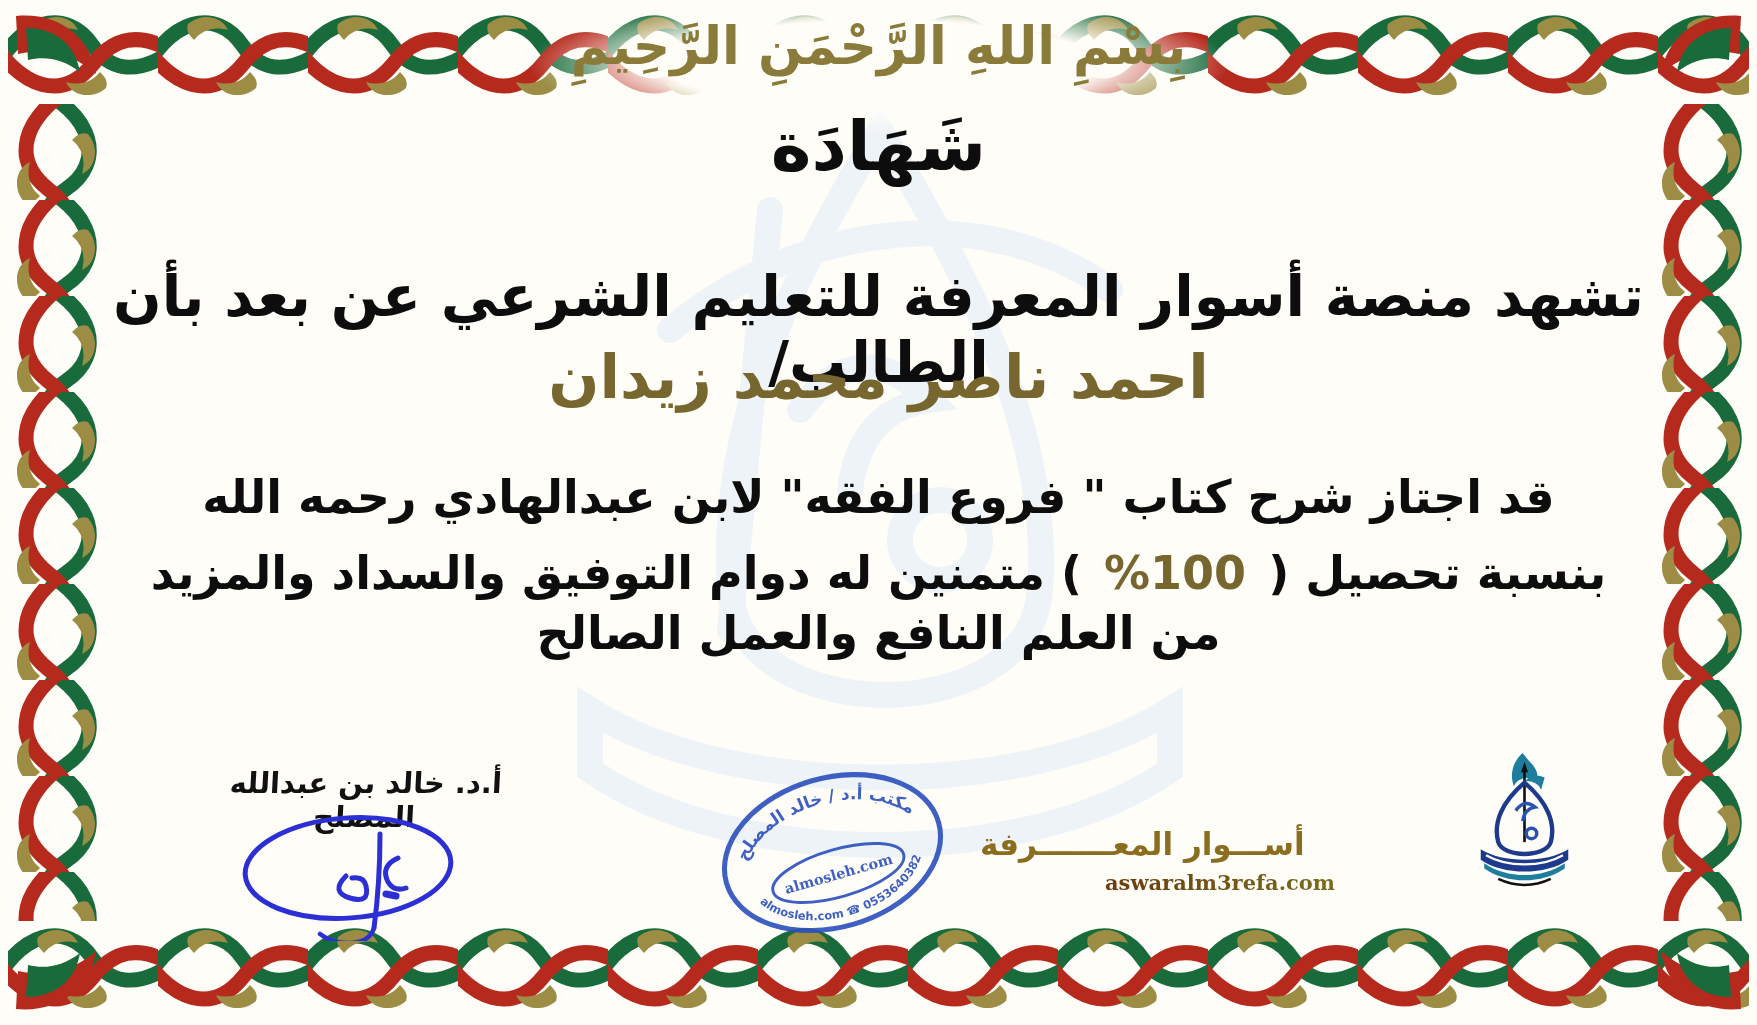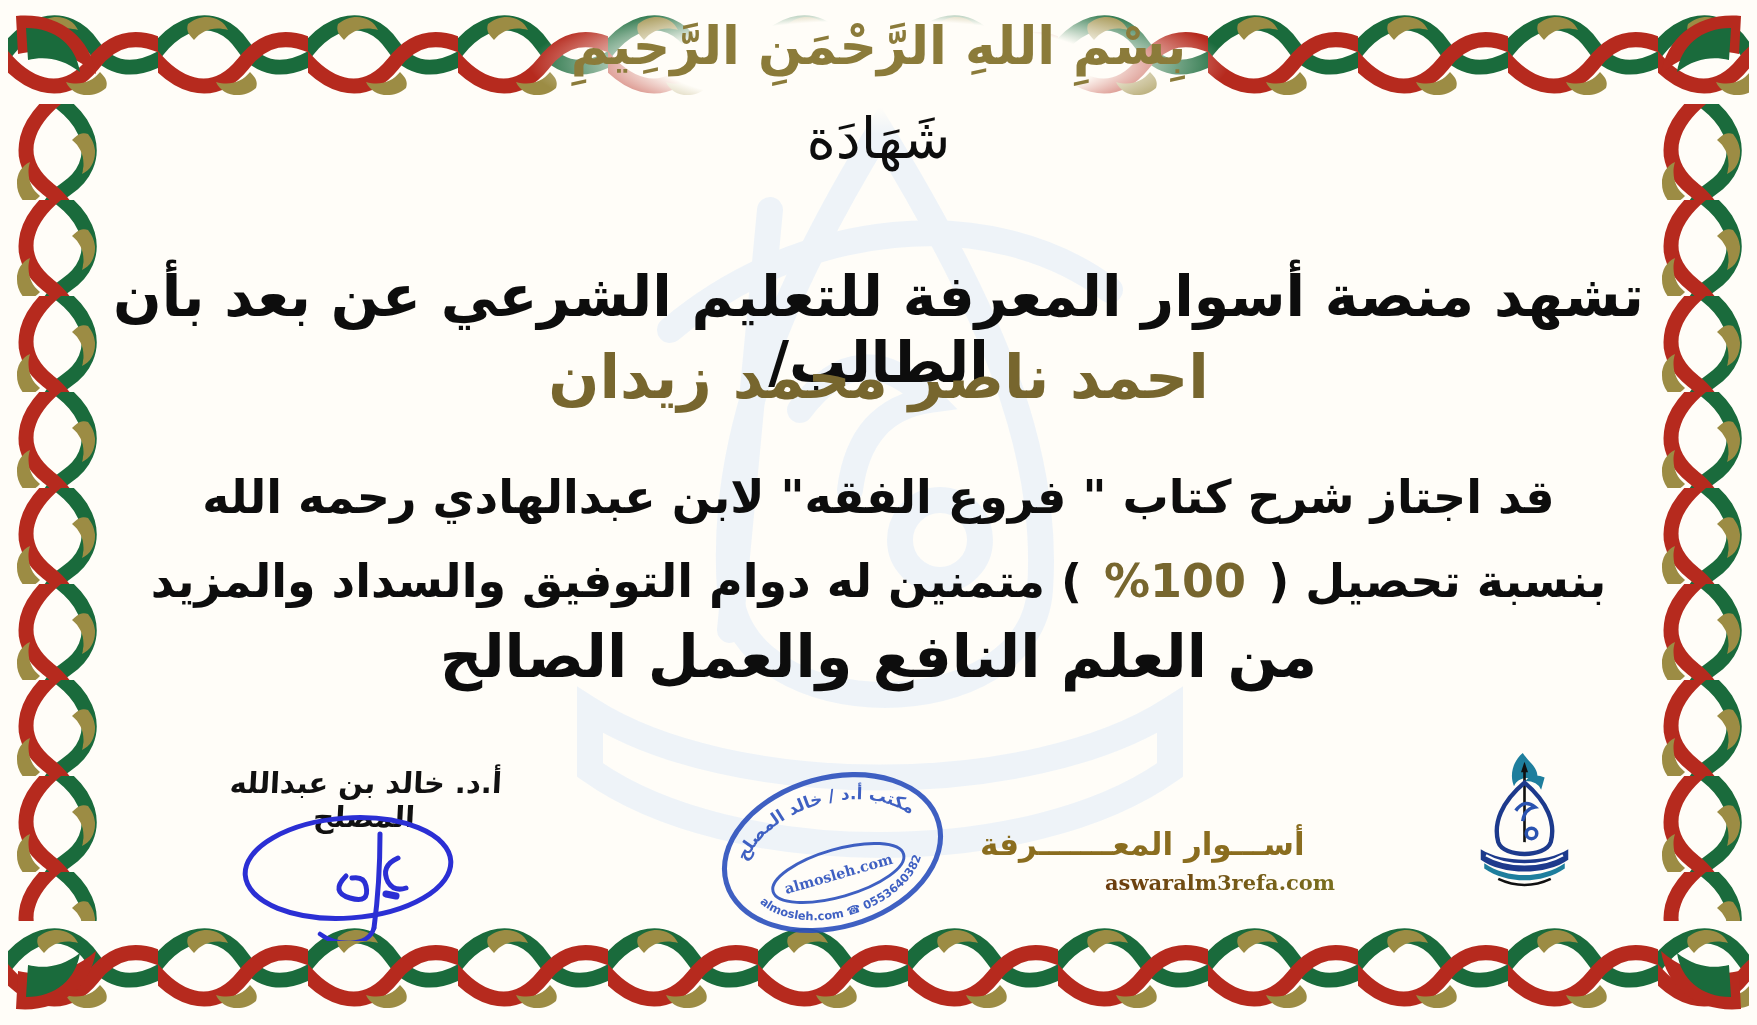--- a/index.html
+++ b/index.html
@@ -19,29 +19,29 @@
   #bismillah-backdrop{
     z-index:3;top:-6px;left:50%;transform:translateX(-50%);
     width:700px;height:140px;
     background:radial-gradient(closest-side,#fffdf8 62%,rgba(255,253,248,0));
   }
   #bismillah{
     z-index:4;top:16px;font-size:52px;font-weight:bold;color:#8b7b3a;
     letter-spacing:-1px;
   }
   #cert-title{
-    z-index:4;top:106px;font-size:56px;font-weight:normal;color:#0d0d0d;
+    z-index:4;top:106px;font-size:69px;font-weight:bold;color:#0d0d0d;
   }
   
   .blackline{z-index:4;color:#0d0d0d;font-weight:bold;}
   #intro-line{top:263px;font-size:57px;}
   #student-name{top:342px;font-size:60px;color:#77662e;font-weight:bold;z-index:4;}
   #body-line1{top:470px;font-size:46px;}
-  #body-line2{top:546px;font-size:46px;margin-top:8px;}
-  #body-line3{top:622px;font-size:59px;}
+  #body-line2{top:546px;font-size:46px;}
+  #body-line3{top:606px;font-size:46px;}
   #score{color:#77662e;padding:0 6px;}
   
   #signature-name{
     z-index:4;left:205px;width:320px;top:766px;text-align:center;
     font-size:29px;font-weight:bold;color:#111;transform:skewX(-3deg);
   }
   #signature-scribble{z-index:4;left:228px;top:806px;}
   
   #office-stamp{z-index:4;left:705px;top:755px;}
   

